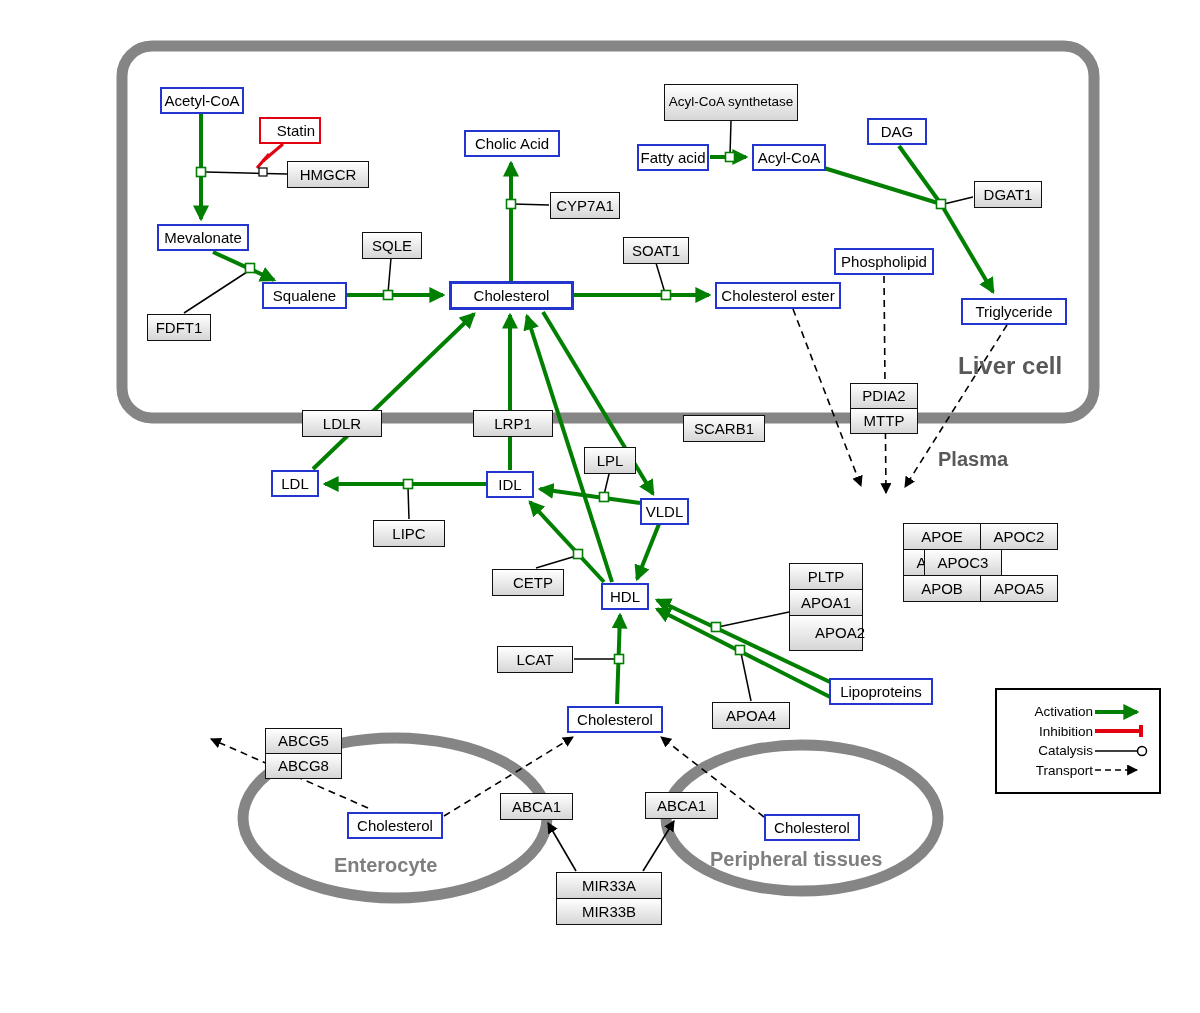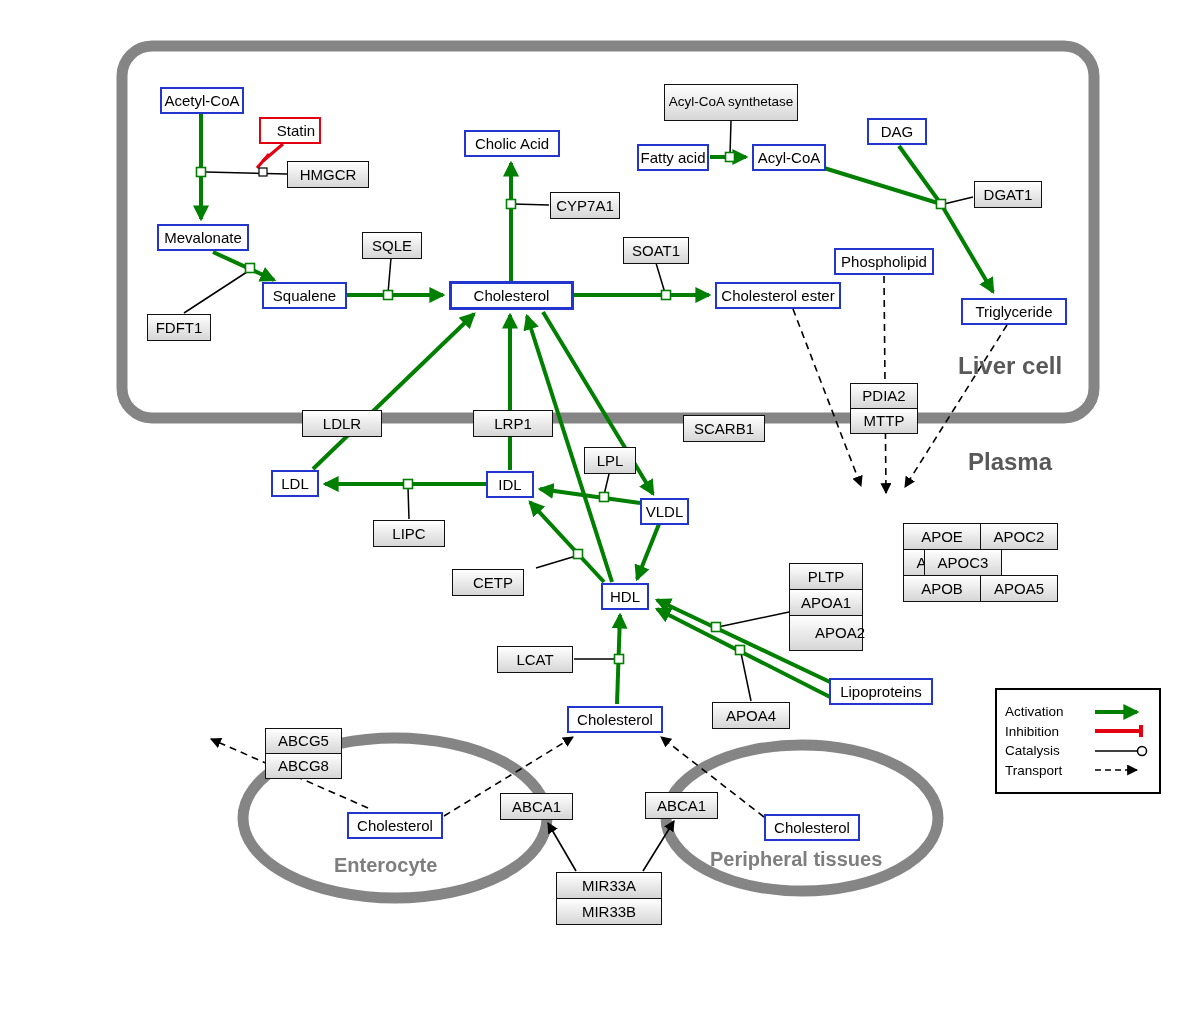--- a/index.html
+++ b/index.html
@@ -14,21 +14,21 @@
   }
   .metab{background:#ffffff;border:2px solid #2335cf;}
   .metab.big{border-width:3px;}
   .drug{background:#ffffff;border:2px solid #e30010;}
   .small{font-size:13.5px;}
   .comp-label{position:absolute;font-weight:bold;color:#7e7e7e;z-index:1;white-space:nowrap;}
   .comp-label.dark{color:#595959;}
   #legend{
     position:absolute;left:995px;top:688px;width:166px;height:106px;
     border:2px solid #000;background:#fff;z-index:2;box-sizing:border-box;
-    display:flex;flex-direction:column;justify-content:space-around;padding:12px 8px;
+    display:flex;flex-direction:column;justify-content:space-around;padding:12px 8px;align-items:flex-end;
   }
   .legend-row{display:flex;align-items:center;justify-content:space-between;}
   .legend-row span{font-size:13.5px;color:#000;}
 </style>
 </head>
 <body>
 
 <div id="stage">
 
   <svg id="edges" width="1200" height="1013">
@@ -115,21 +115,21 @@
       <rect x="403.5" y="479.5" width="9" height="9"></rect>
       <rect x="573.5" y="549.5" width="9" height="9"></rect>
       <rect x="614.5" y="654.5" width="9" height="9"></rect>
       <rect x="711.5" y="622.5" width="9" height="9"></rect>
       <rect x="735.5" y="645.5" width="9" height="9"></rect>
     </g>
     <rect x="259" y="168" width="8" height="8" fill="#ffffff" stroke="#000" stroke-width="1.2"></rect>
   </svg>
 
   <div class="comp-label dark" style="left:958px;top:352px;font-size:24px;">Liver cell</div>
-  <div class="comp-label dark" style="left:968px;top:448px;font-size:24px;">Plasma</div>
+  <div class="comp-label dark" style="left:938px;top:448px;font-size:20px;">Plasma</div>
   <div class="comp-label" style="left:334px;top:854px;font-size:20px;">Enterocyte</div>
   <div class="comp-label" style="left:710px;top:848px;font-size:20px;">Peripheral tissues</div>
 
   <div class="node metab" style="left:160px;top:87px;width:84px;height:27px;">Acetyl-CoA</div>
   <div class="node metab" style="left:157px;top:224px;width:92px;height:27px;">Mevalonate</div>
   <div class="node metab" style="left:262px;top:282px;width:85px;height:27px;">Squalene</div>
   <div class="node metab big" style="left:449px;top:281px;width:125px;height:29px;">Cholesterol</div>
   <div class="node metab" style="left:464px;top:130px;width:96px;height:27px;">Cholic Acid</div>
   <div class="node metab" style="left:637px;top:144px;width:72px;height:27px;">Fatty acid</div>
   <div class="node metab" style="left:752px;top:144px;width:74px;height:27px;">Acyl-CoA</div>
@@ -155,21 +155,21 @@
   <div class="node" style="left:623px;top:237px;width:66px;height:27px;">SOAT1</div>
   <div class="node small" style="left:664px;top:84px;width:134px;height:37px;">Acyl-CoA synthetase</div>
   <div class="node" style="left:974px;top:181px;width:68px;height:27px;">DGAT1</div>
   <div class="node" style="left:850px;top:383px;width:68px;height:26px;">PDIA2</div>
   <div class="node" style="left:850px;top:408px;width:68px;height:26px;">MTTP</div>
   <div class="node" style="left:302px;top:410px;width:80px;height:27px;">LDLR</div>
   <div class="node" style="left:473px;top:410px;width:80px;height:27px;">LRP1</div>
   <div class="node" style="left:683px;top:415px;width:82px;height:27px;">SCARB1</div>
   <div class="node" style="left:584px;top:447px;width:52px;height:27px;">LPL</div>
   <div class="node" style="left:373px;top:520px;width:72px;height:27px;">LIPC</div>
-  <div class="node" style="left:452px;top:569px;width:72px;height:27px;padding-left:10px;">CETP</div>
+  <div class="node" style="left:492px;top:569px;width:72px;height:27px;padding-left:10px;">CETP</div>
   <div class="node" style="left:497px;top:646px;width:76px;height:27px;">LCAT</div>
   <div class="node" style="left:789px;top:563px;width:74px;height:27px;">PLTP</div>
   <div class="node" style="left:789px;top:589px;width:74px;height:27px;">APOA1</div>
   <div class="node" style="left:789px;top:615px;width:74px;height:36px;padding-left:28px;">APOA2</div>
   <div class="node" style="left:712px;top:702px;width:78px;height:27px;">APOA4</div>
 
   <div class="node" style="left:903px;top:523px;width:78px;height:27px;">APOE</div>
   <div class="node" style="left:980px;top:523px;width:78px;height:27px;">APOC2</div>
   <div class="node" style="left:903px;top:549px;width:78px;height:27px;">APOC1</div>
   <div class="node" style="left:924px;top:549px;width:78px;height:27px;">APOC3</div>

